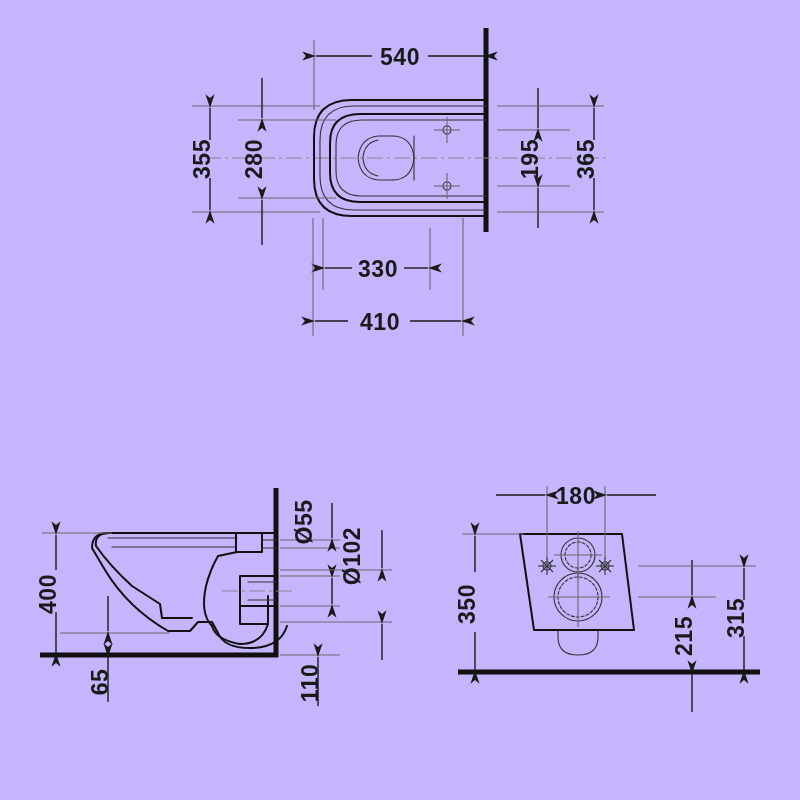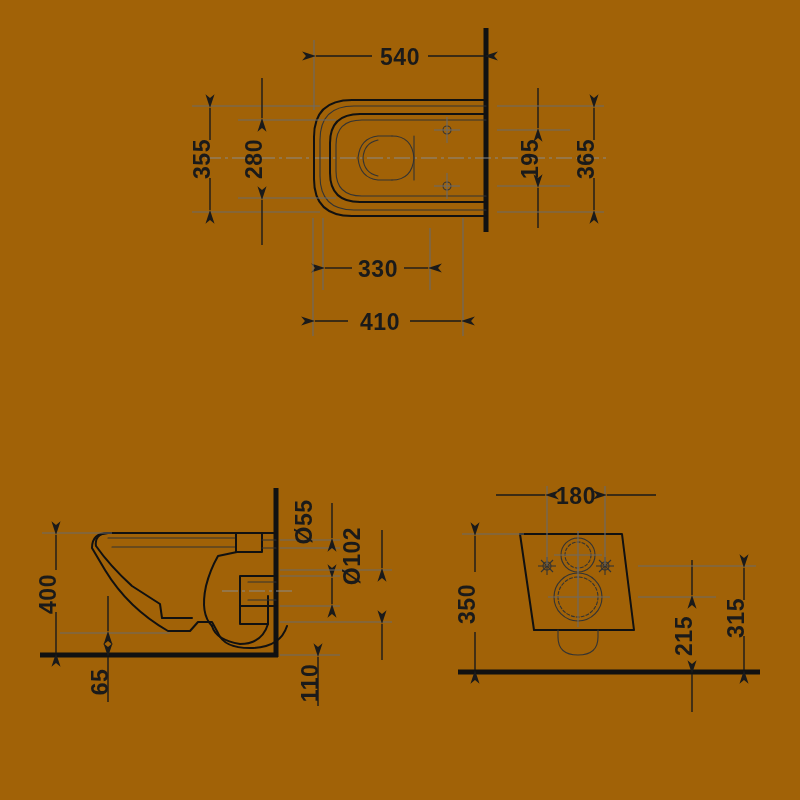--- a/index.html
+++ b/index.html
@@ -10,21 +10,21 @@
   body {
     width: 800px;
     height: 800px;
     font-family: "Liberation Sans", sans-serif;
     overflow: hidden;
   }
   #drawing-root {
     position: relative;
     width: 800px;
     height: 800px;
-    background: #a16207;
+    background: #c4b5fd;
   }
   svg#tech-drawing {
     display: block;
     width: 800px;
     height: 800px;
   }
   .dimtext {
     font-family: "Liberation Sans", sans-serif;
     font-weight: bold;
     font-size: 23px;

